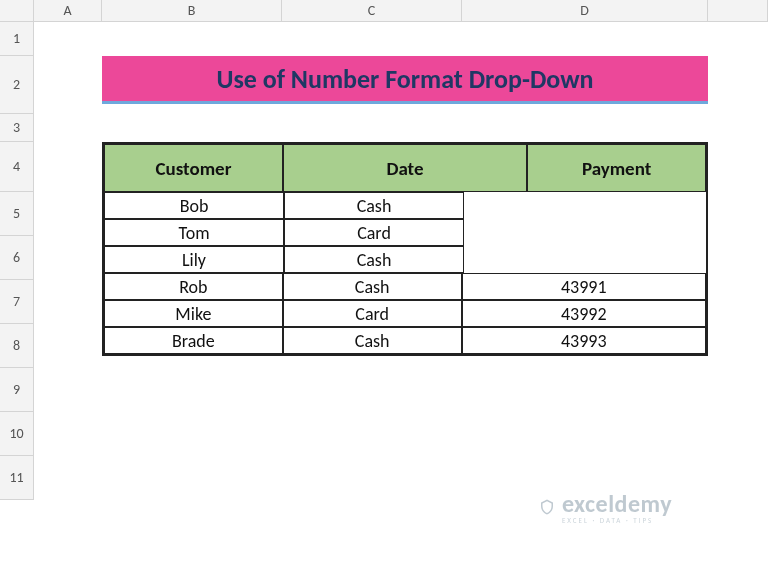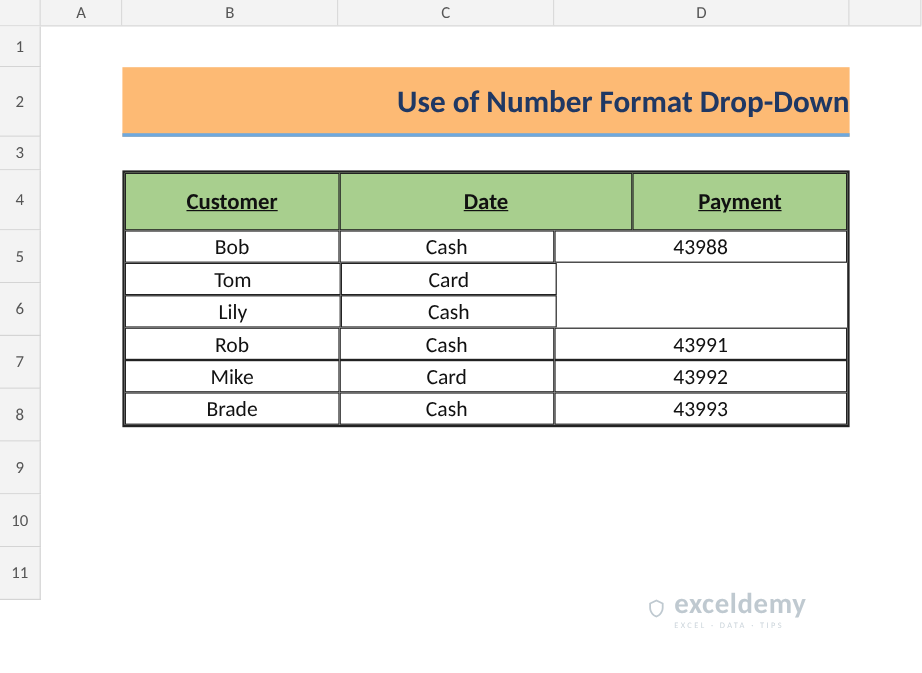--- a/index.html
+++ b/index.html
@@ -86,46 +86,45 @@
       linear-gradient(#e8e8e8 1px, transparent 1px) 0 0 / 100% 48px;
     opacity: 0;
   }
 
   
   .title-cell {
     position: absolute;
     top: 34px; 
     left: 68px; 
     width: 606px; 
-    height: 58px;
+    height: 48px;
     display: flex;
     align-items: center;
-    justify-content: flex-end;
-    background: #fdba74;
+    justify-content: center;
+    background: #ec4899;
     border-bottom: 3px solid #6fa8dc;
     font-size: 26px;
     font-weight: bold;
     color: #1f3864;
   }
 
   
   .data-table {
     position: absolute;
     top: calc(34px + 58px + 28px); 
     left: 68px;
     width: 606px;
     border: 2px solid #222;
   }
   .tbl-row { display: flex; }
   .hdr-row .cell {
     background: #a8cf8e;
     font-weight: bold;
     font-size: 19px;
     height: 48px;
-    text-decoration: underline;
   }
   .data-row .cell {
     background: #ffffff;
     font-size: 18px;
     height: 27px;
   }
   .cell {
     border: 1px solid #222;
     display: flex;
     align-items: center;
@@ -204,21 +203,20 @@
     <div class="data-table">
       <div class="tbl-row hdr-row">
         <div class="cell c-B">Customer</div>
         <div class="cell c-D">Date</div>
         <div class="cell c-C">Payment</div>
       </div>
 
       <div class="tbl-row data-row">
         <div class="cell c-B">Bob</div>
         <div class="cell c-C">Cash</div>
-        <div class="cell c-D">43988</div>
       </div>
       <div class="tbl-row data-row">
         <div class="cell c-B">Tom</div>
         <div class="cell c-C">Card</div>
       </div>
       <div class="tbl-row data-row">
         <div class="cell c-B">Lily</div>
         <div class="cell c-C">Cash</div>
       </div>
       <div class="tbl-row data-row">

